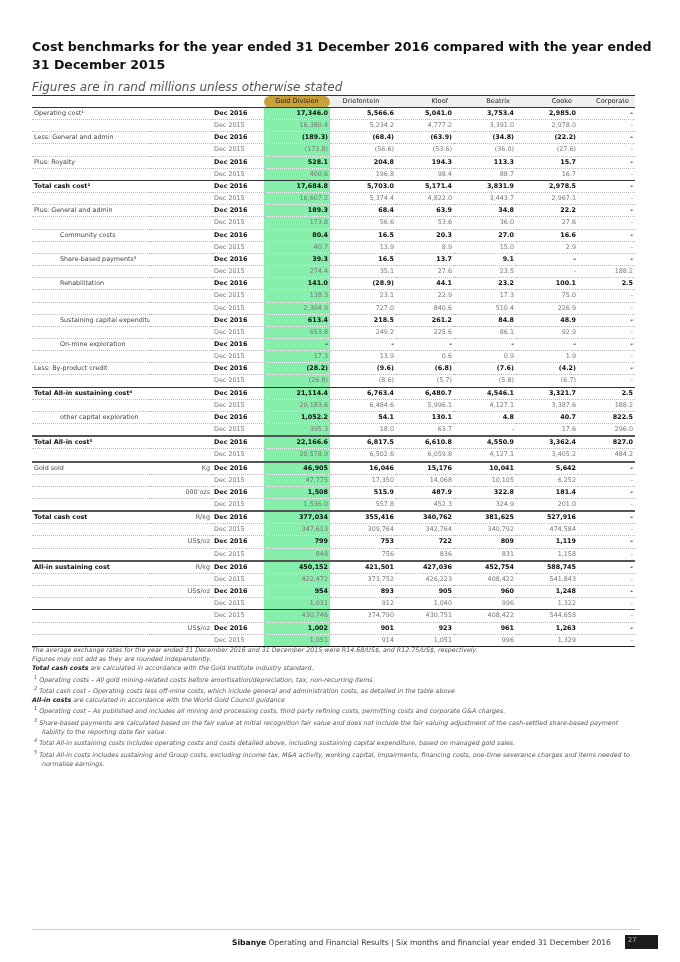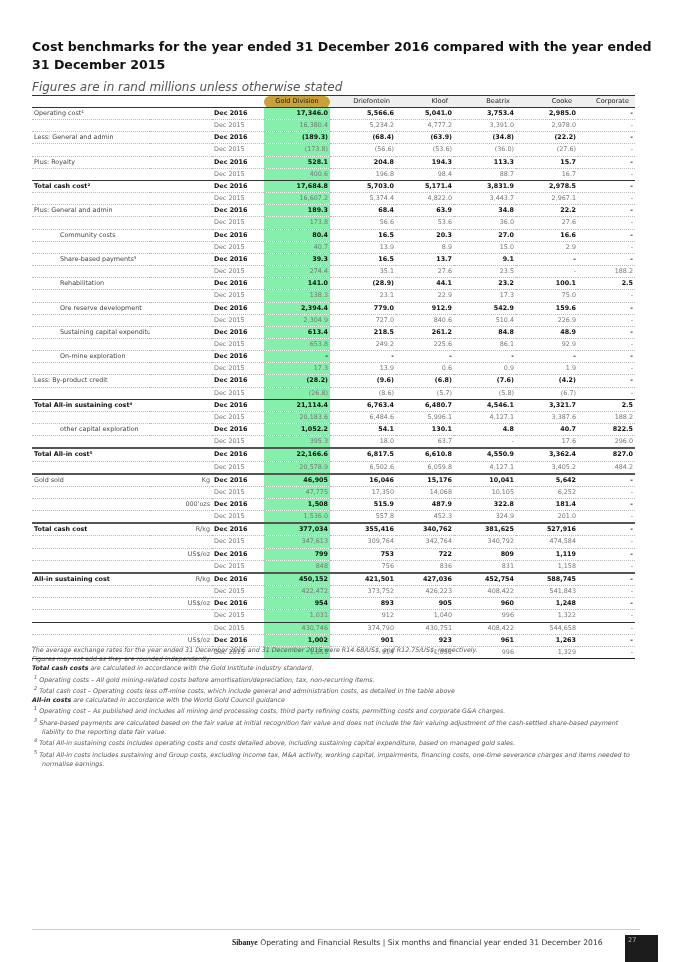--- a/index.html
+++ b/index.html
@@ -11,21 +11,21 @@
               font-style:italic; color:#555; }
   table.bench { position:absolute; left:32px; top:95px; width:603px;
                 border-collapse:collapse; font-size:6.4px; table-layout:fixed; }
   table.bench td, table.bench th { padding:0 2px; height:11.15px; line-height:11.15px;
                 white-space:nowrap; overflow:hidden; }
   table.bench thead th { font-weight:normal; font-size:6.6px; text-align:right;
                 background:#efefef; border-top:1.5px solid #333;
                 border-bottom:1.5px solid #333; height:11px; line-height:11px; padding-right:6px; }
   table.bench thead th.blank { background:#fff; }
   table.bench thead th.gold { background:#c9a13b; text-align:center; color:#1a1a1a; padding-right:2px;border-radius:6px; }
-  table.bench thead th.col-drie { text-align:right; }
+  table.bench thead th.col-drie { text-align:center; }
   td.lbl { color:#444; text-align:left; }
   td.lbl.bold { color:#111; font-weight:bold; }
   td.lbl.ind { padding-left:28px; }
   td.unit { color:#555; text-align:right; padding-right:6px; }
   td.per { text-align:left; padding-left:4px; }
   tr.y16 td.per { font-weight:bold; color:#111; }
   tr.y15 td.per { color:#777; }
   td.num { text-align:right; padding-right:6px; }
   tr.y16 td.num { font-weight:bold; color:#111; }
   tr.y15 td.num { color:#777; }
@@ -35,22 +35,22 @@
   tr.end-double td { border-bottom:2.5px double #555; }
   tr.last td { border-bottom:1.5px solid #222; }
   .notes { position:absolute; left:32px; top:645px; width:610px; font-size:6.3px;
            font-style:italic; color:#555; line-height:9.2px; }
   .notes p { margin:0; }
   .notes .hd b { color:#222; }
   .notes .fn { padding-left:10px; text-indent:-8px; }
   .notes sup { font-size:5px; }
   .footer-rule { position:absolute; left:32px; right:40px; top:929px; border-top:0.6px solid #ccc; }
   .footer { position:absolute; left:232px; top:938px; font-size:7.6px; color:#333; }
-  .footer b { color:#111;font-family:Liberation Serif, serif; }
-  .pageno { position:absolute; left:625px; top:935px; width:30px; height:27px;
+  .footer b { color:#111; }
+  .pageno { position:absolute; left:625px; top:935px; width:30px; height:14px;
             background:#1c1c1c; color:#bbb; font-size:6.5px; line-height:11px; padding-left:3px; }
 </style>
 </head>
 <body>
 
 <div class="title">Cost benchmarks for the year ended 31 December 2016 compared with the year ended 31 December 2015</div>
 <div class="subtitle">Figures are in rand millions unless otherwise stated</div>
 
 <table class="bench">
   <colgroup>
@@ -247,31 +247,20 @@
         <td class="lbl"></td>
         <td class="unit"></td>
         <td class="per">Dec 2015</td>
         <td class="num gd">138.3</td>
         <td class="num">23.1</td>
         <td class="num">22.9</td>
         <td class="num">17.3</td>
         <td class="num">75.0</td>
         <td class="num">-</td>
       </tr>
-      <tr class="y16 sep-thin">
-        <td class="lbl ind">Ore reserve development</td>
-        <td class="unit"></td>
-        <td class="per">Dec 2016</td>
-        <td class="num gd">2,394.4</td>
-        <td class="num">779.0</td>
-        <td class="num">912.9</td>
-        <td class="num">542.9</td>
-        <td class="num">159.6</td>
-        <td class="num">-</td>
-      </tr>
       <tr class="y15 sep-thin">
         <td class="lbl"></td>
         <td class="unit"></td>
         <td class="per">Dec 2015</td>
         <td class="num gd">2,304.9</td>
         <td class="num">727.0</td>
         <td class="num">840.6</td>
         <td class="num">510.4</td>
         <td class="num">226.9</td>
         <td class="num">-</td>

